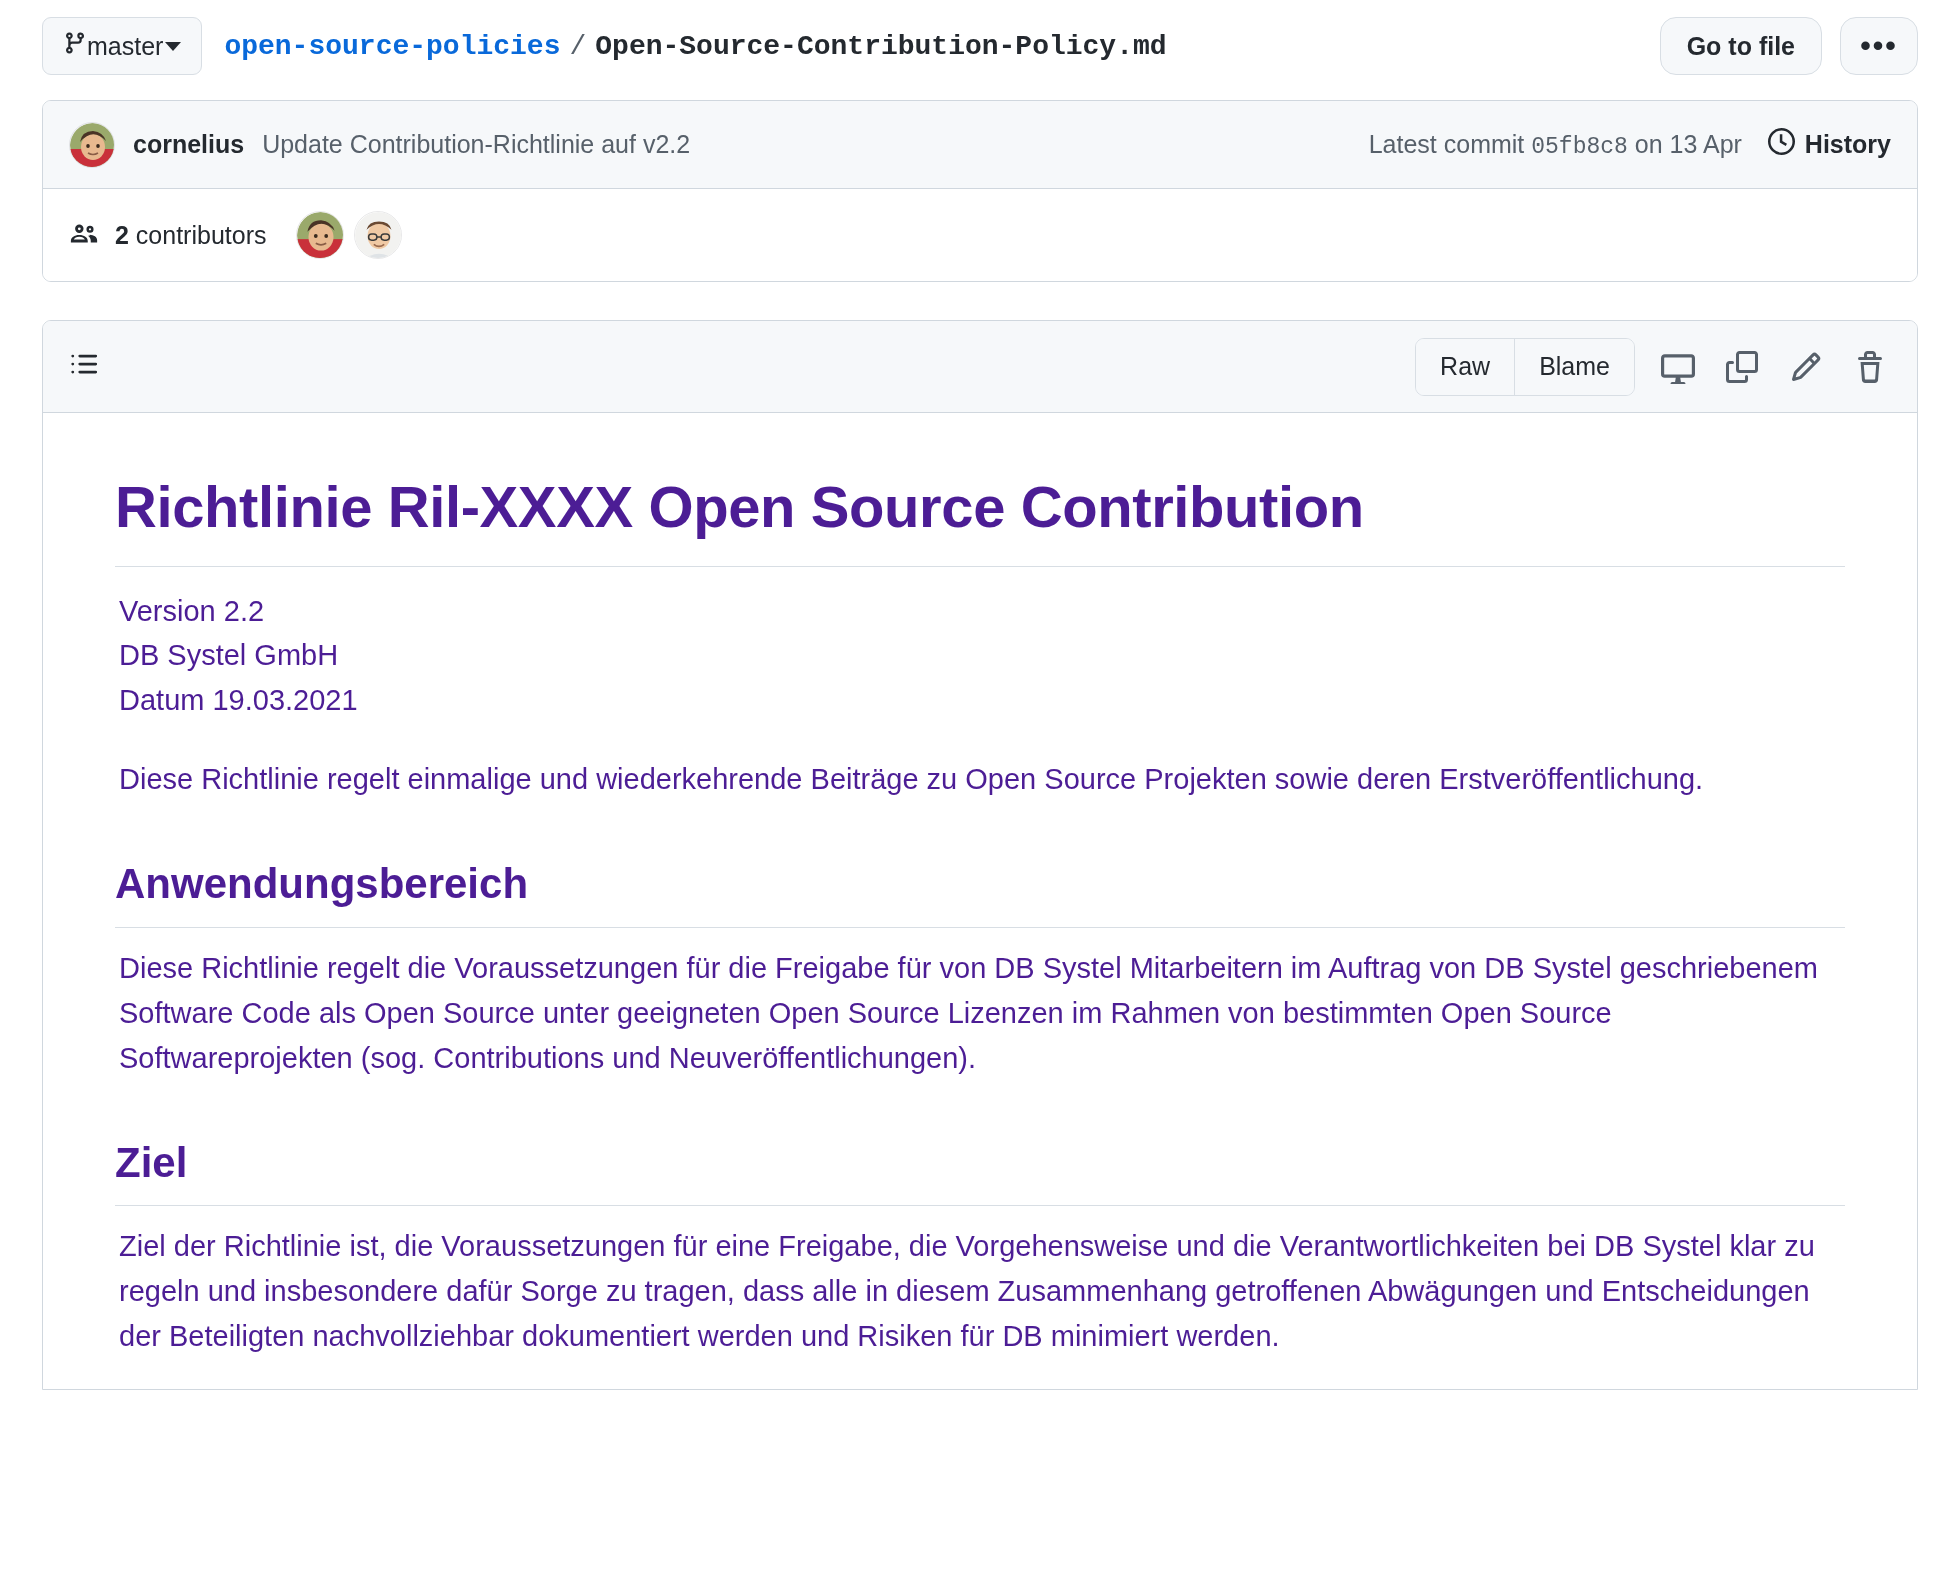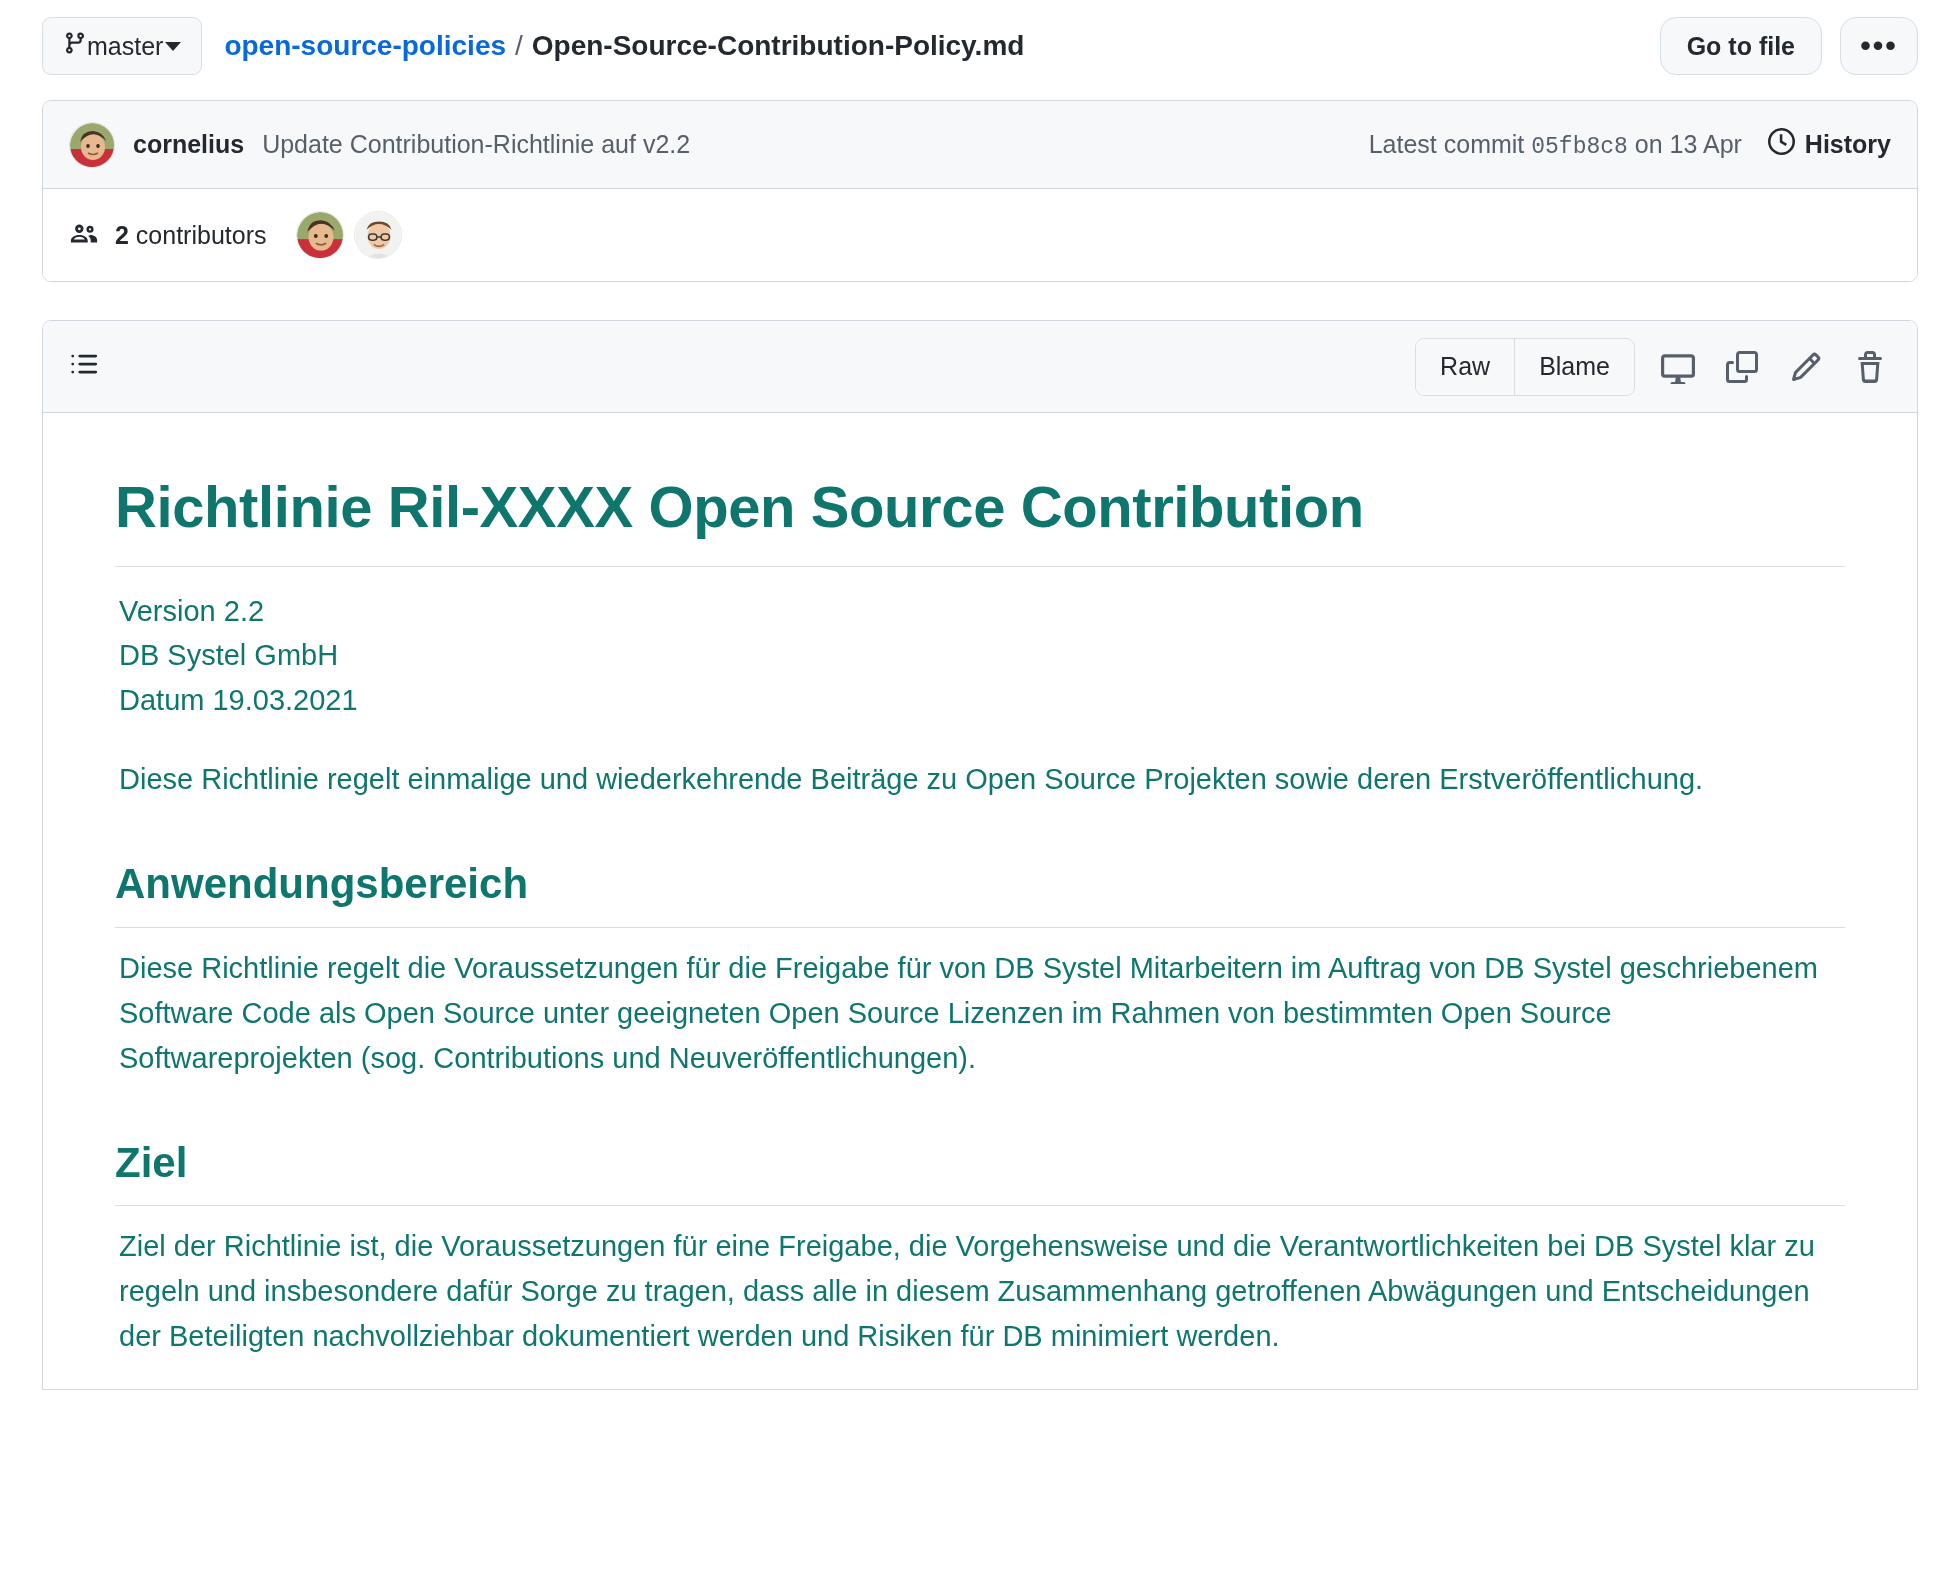--- a/index.html
+++ b/index.html
@@ -46,20 +46,21 @@
     border-right: 8px solid transparent;
     border-top: 9px solid #24292f;
     margin-left: 2px;
   }
   .breadcrumb {
     font-size: 28px;
     display: flex;
     align-items: center;
     gap: 9px;
     white-space: nowrap;
+    font-family: Liberation Mono, monospace;
   }
   .breadcrumb .repo {
     color: #0969da;
     font-weight: 700;
     cursor: pointer;
   }
   .breadcrumb .sep { color: #57606a; font-weight: 400; }
   .breadcrumb .fname { color: #24292f; font-weight: 700; }
   .topbar-right {
     margin-left: auto;
@@ -230,21 +231,21 @@
     display: inline-flex;
     align-items: center;
     justify-content: center;
     cursor: pointer;
     color: #57606a;
   }
 
   
   .md {
     padding: 58px 72px 0 72px;
-    color: #0f766e;
+    color: #4c1d95;
   }
   .md h1 {
     font-size: 58px;
     font-weight: 700;
     letter-spacing: -0.4px;
     margin: 0 0 22px 0;
     padding-bottom: 22px;
     border-bottom: 1px solid #d8dee4;
     line-height: 1.25;
   }

